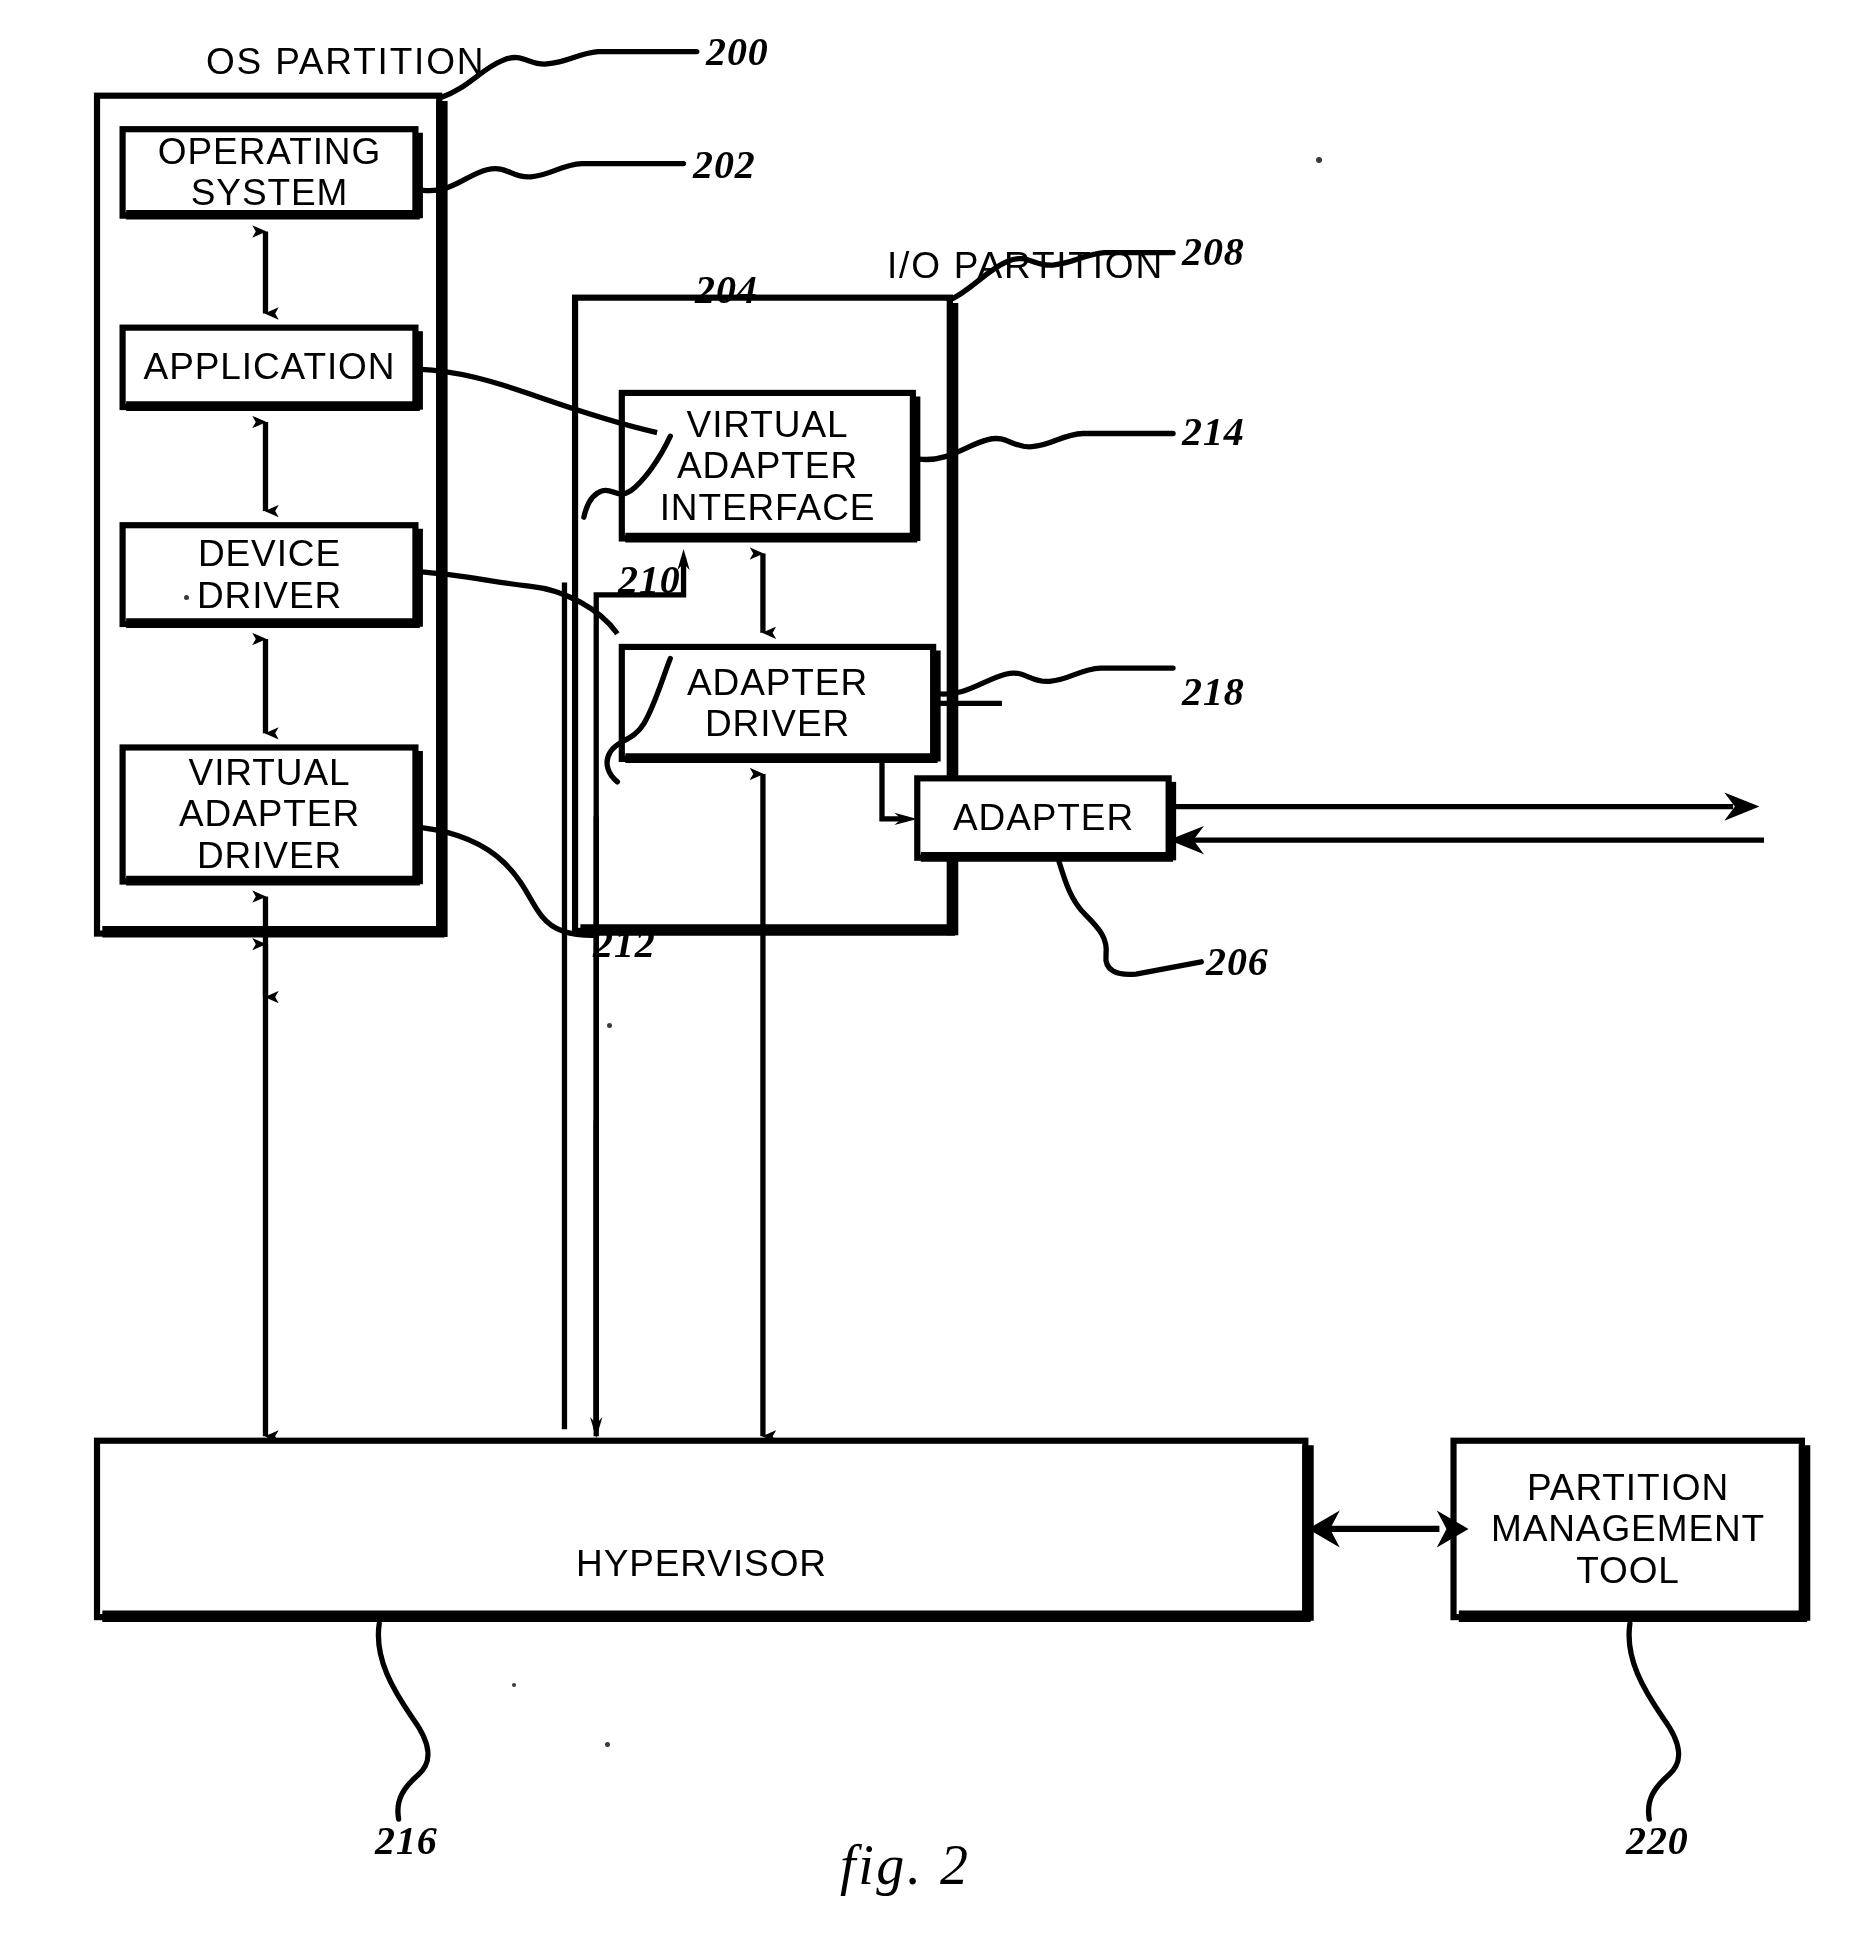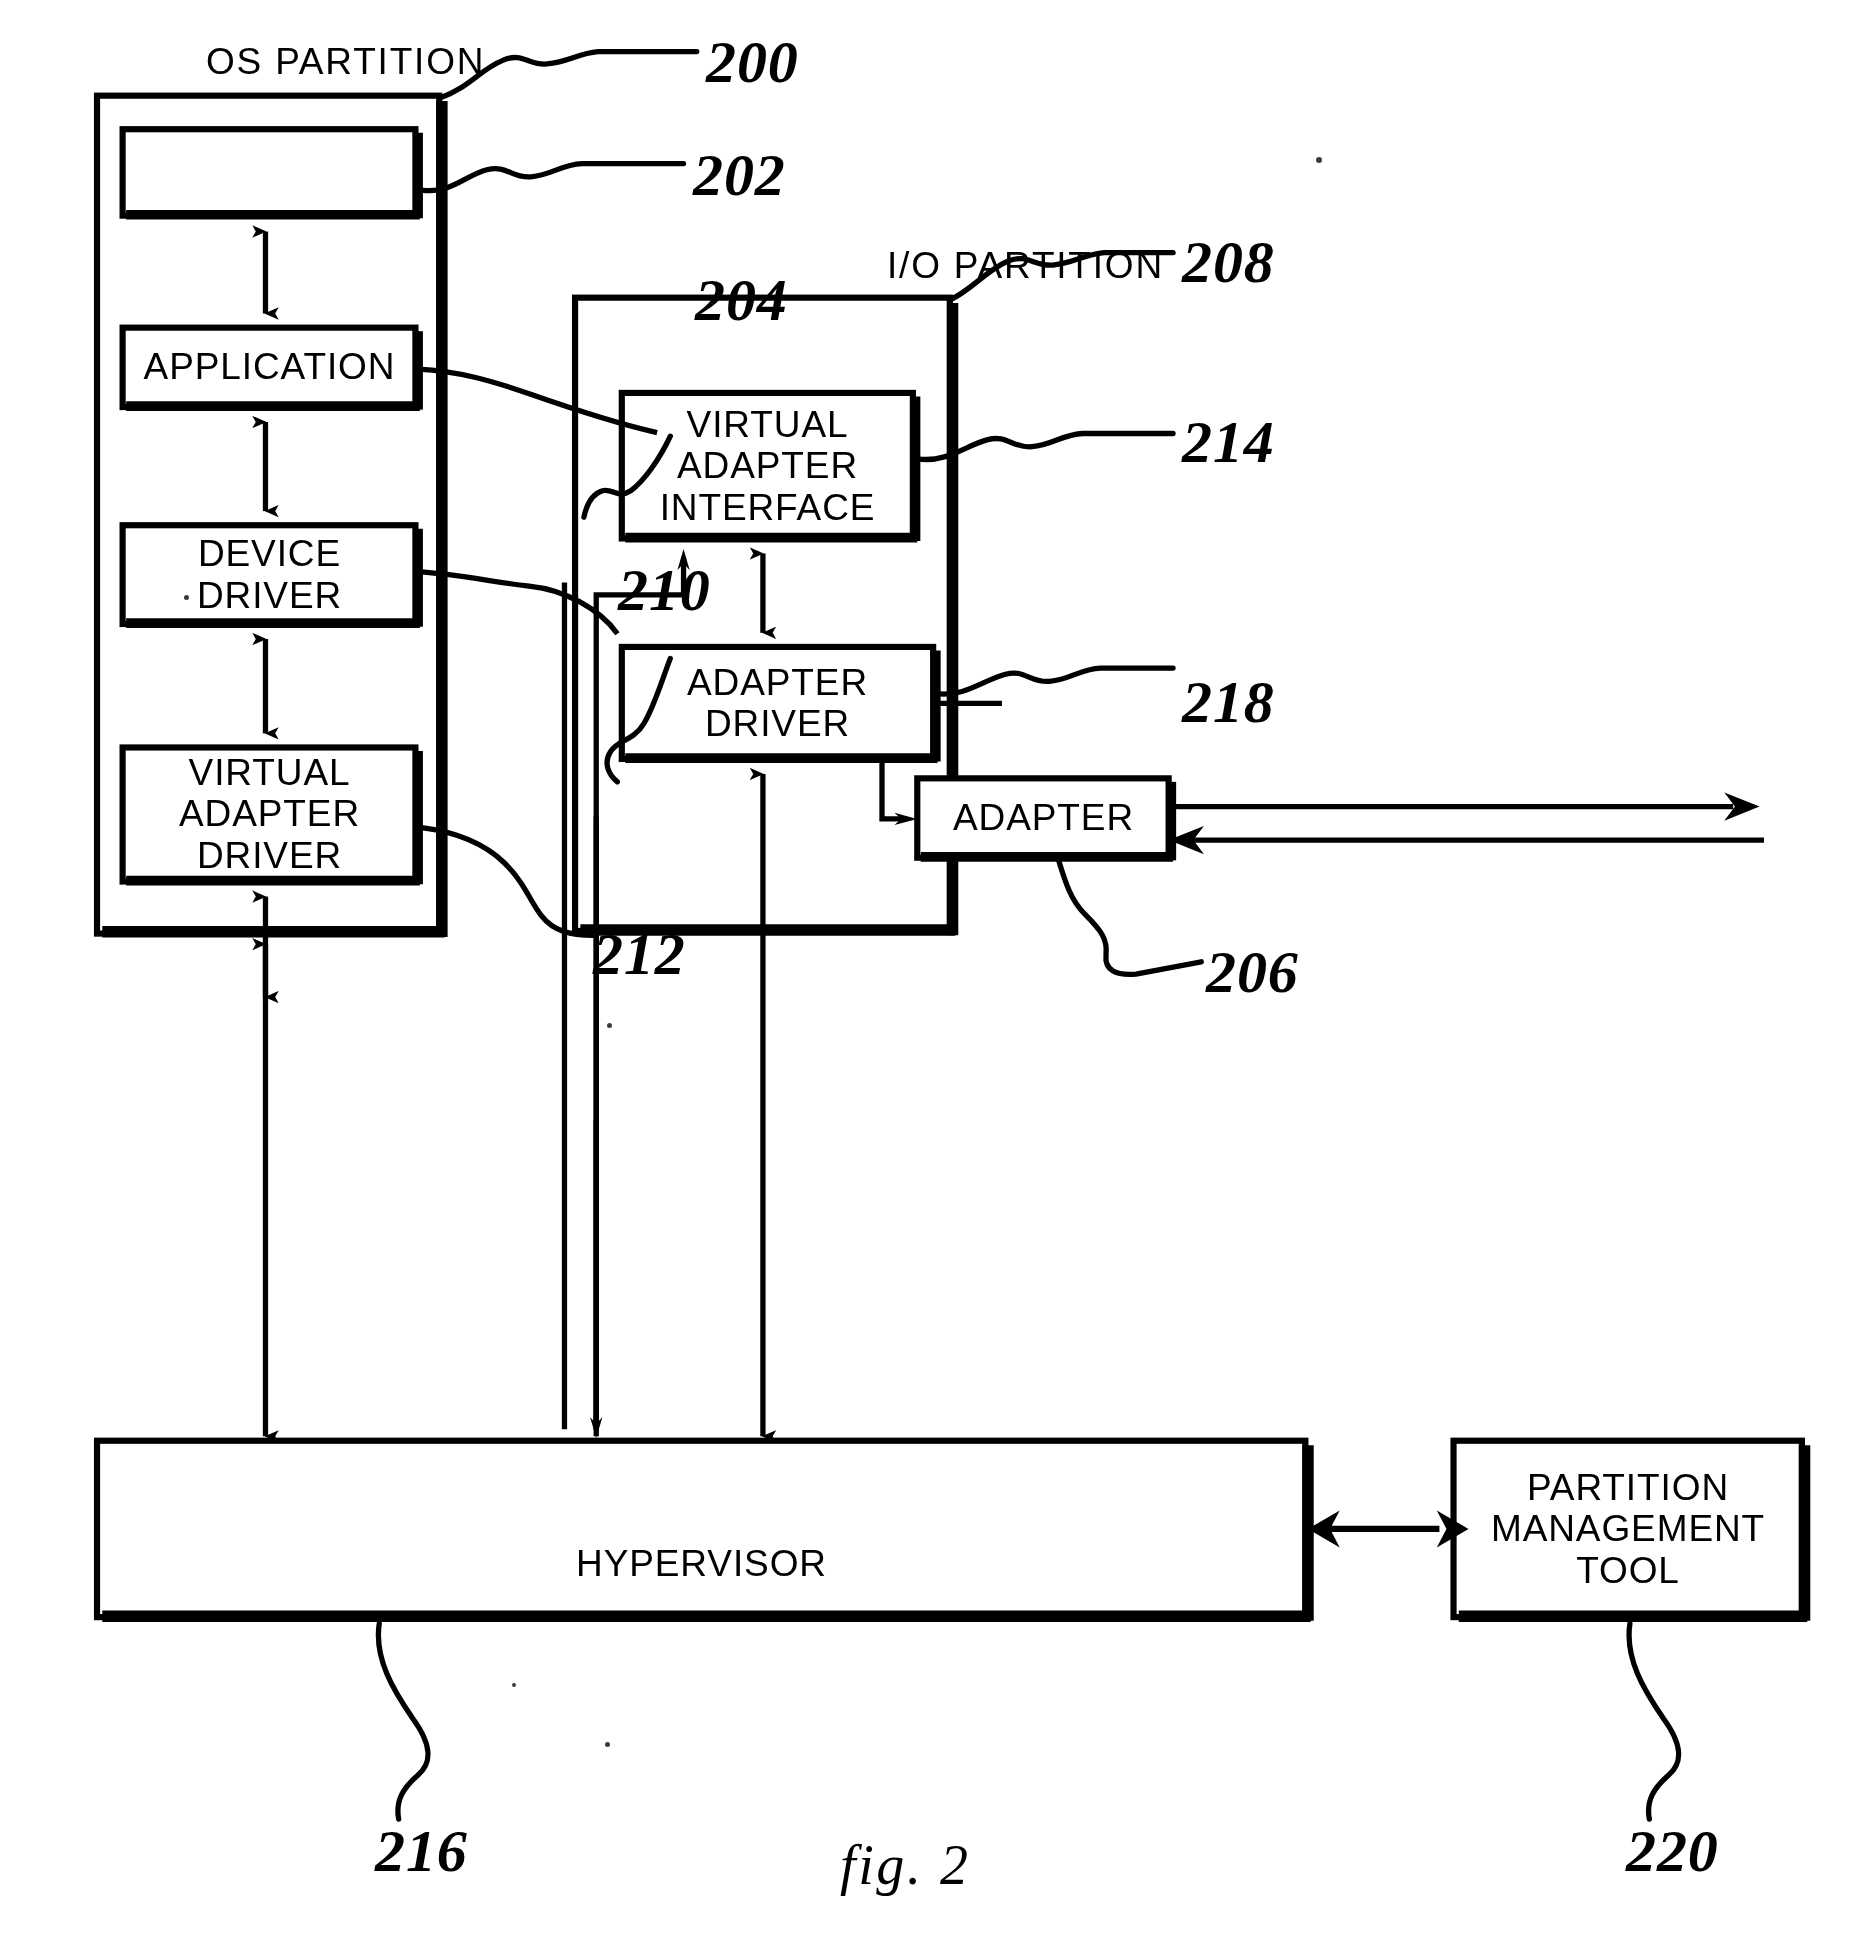--- a/index.html
+++ b/index.html
@@ -43,21 +43,21 @@
     font-size: 37px;
     letter-spacing: 1.8px;
     white-space: nowrap;
   }
   .ref-num {
     position: absolute;
     color: #000;
     font-family: "Liberation Serif", serif;
     font-style: italic;
     font-weight: bold;
-    font-size: 60px;
+    font-size: 40px;
     letter-spacing: 0.9px;
     white-space: nowrap;
   }
   .fig-caption {
     position: absolute;
     color: #000;
     font-family: "Liberation Serif", serif;
     font-style: italic;
     font-size: 56px;
     letter-spacing: 2.6px;
@@ -234,20 +234,22 @@
     <g fill="none" stroke="#000" stroke-width="6">
       <path d="M 474 648 C 520 650, 560 660, 600 664 C 640 668, 680 690, 700 718"></path>
       <path d="M 474 418 C 520 420, 560 432, 600 446 C 640 460, 700 480, 745 490"></path>
     </g>
 
   </svg>
 
   <div class="partition-title" style="left:206px; top:41px;">OS PARTITION</div>
   <div class="partition-title" style="left:887px; top:245px;">I/O PARTITION</div>
 
+  <div class="box-label" style="left:123px; top:129px; width:293px; height:86px; font-size:37px;">OPERATING
+SYSTEM</div>
 
   <div class="box-label" style="left:123px; top:327px; width:293px; height:79px; font-size:37px;">APPLICATION</div>
 
   <div class="box-label" style="left:123px; top:525px; width:293px; height:99px; font-size:37px;text-align:center;">DEVICE
 DRIVER</div>
 
   <div class="box-label" style="left:123px; top:747px; width:293px; height:134px; font-size:37px;">VIRTUAL
 ADAPTER
 DRIVER</div>
 

